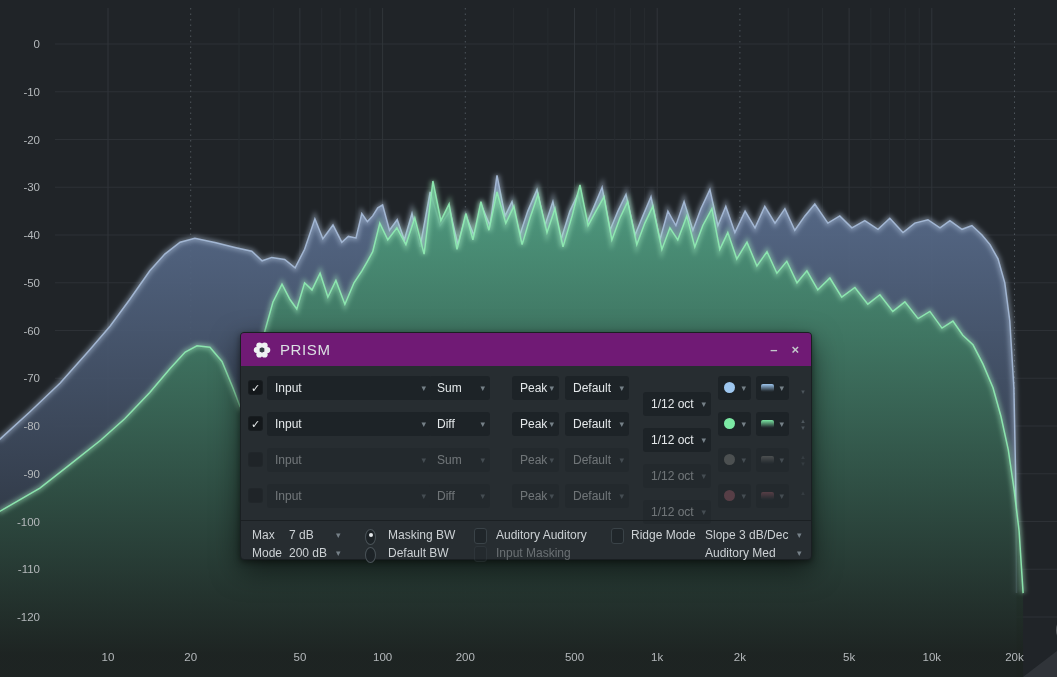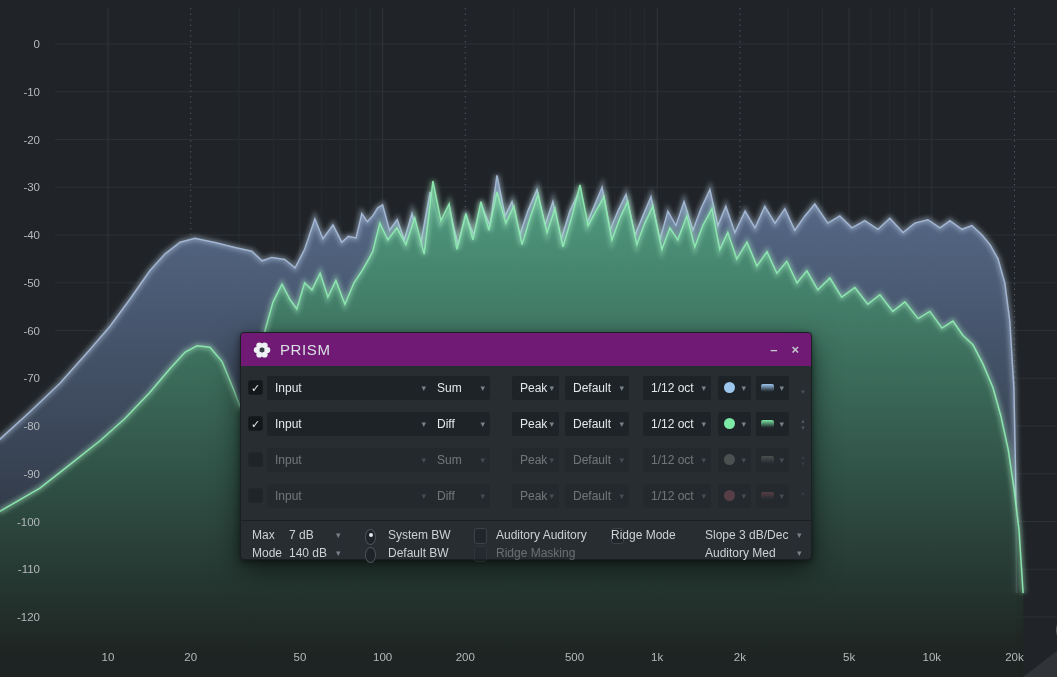--- a/index.html
+++ b/index.html
@@ -38,21 +38,21 @@
   }
   .dd{
     position:absolute;top:0;height:24px;background:#1d2327;border-radius:3px;
     color:#e4e8ea;font-size:12px;line-height:24px;padding-left:8px;box-sizing:border-box;
   }
   .dd .arr{position:absolute;right:5px;top:0;font-size:9px;line-height:24px;color:#768188;}
   .c-src {left:26px;width:164px;}
   .c-mode{left:188px;width:61px;}
   .c-det {left:271px;width:47px;}
   .c-ball{left:324px;width:64px;}
-  .c-oct {left:402px;width:68px;}
+  .c-oct {left:402px;width:68px;margin-top:16px;}
   .c-color{left:477px;width:33px;padding-left:0;}
   .c-style{left:515px;width:33px;padding-left:0;}
   .dot{position:absolute;left:6px;top:6px;width:11px;height:11px;border-radius:50%;background:#888;}
   .swatch{position:absolute;left:5px;top:8px;width:13px;height:8px;border-radius:2px;background:#556;}
   .c-grip{
     position:absolute;left:555px;top:0;width:14px;height:24px;
     display:flex;flex-direction:column;align-items:center;justify-content:center;
     color:#4d565c;font-size:7px;line-height:7px;
   }
 
@@ -75,21 +75,21 @@
     content:"";position:absolute;left:2.5px;top:2.5px;width:4px;height:4px;border-radius:50%;background:#e4e8ea;
   }
   .f-rlab{left:147px}
   .fcb{
     position:absolute;width:13px;height:13px;border-radius:3px;
     background:#20262a;border:1px solid #3a4348;box-sizing:border-box;left:233px;
   }
   .fcb.fr1{top:7px}.fcb.fr2{top:25px}
   .f-clab{left:255px}
   .fcb2{left:370px}
-  .f-clab2{left:370px}
+  .f-clab2{left:390px}
   .f-right{left:464px}
   .f-arrR{left:556px}
   .dimmed{opacity:.4;}
 
   
   .watermark{
     position:absolute;left:1052px;top:622px;width:60px;text-align:center;
     color:rgba(235,240,244,.62);font-size:11px;font-weight:normal;letter-spacing:.5px;
   }
   .watermark .burst{
@@ -294,32 +294,32 @@
           <span class="g-dn" style="visibility: hidden;">▾</span>
         </span>
     </div>
   </div>
 
   <div class="footer">
     <span class="fr1 f-lab1">Max</span>
     <span class="fr1 f-val1">7 dB</span>
     <span class="fr1 f-arr f-arrA">▾</span>
     <span class="fr2 f-lab1">Mode</span>
-    <span class="fr2 f-val1">140 dB</span>
+    <span class="fr2 f-val1">200 dB</span>
     <span class="fr2 f-arr f-arrB">▾</span>
 
     <span class="radio fr1 sel"></span>
-    <span class="fr1 f-rlab">System BW</span>
+    <span class="fr1 f-rlab">Masking BW</span>
     <span class="radio fr2"></span>
     <span class="fr2 f-rlab">Default BW</span>
 
     <span class="fcb fr1"></span>
     <span class="fr1 f-clab">Auditory Auditory</span>
     <span class="fcb fr2 dimmed"></span>
-    <span class="fr2 f-clab dimmed">Ridge Masking</span>
+    <span class="fr2 f-clab dimmed">Input Masking</span>
 
     <span class="fcb fr1 fcb2"></span>
     <span class="fr1 f-clab2">Ridge Mode</span>
 
     <span class="fr1 f-right">Slope 3 dB/Dec</span>
     <span class="fr1 f-arr f-arrR">▾</span>
     <span class="fr2 f-right">Auditory Med</span>
     <span class="fr2 f-arr f-arrR">▾</span>
   </div>
 </div>

